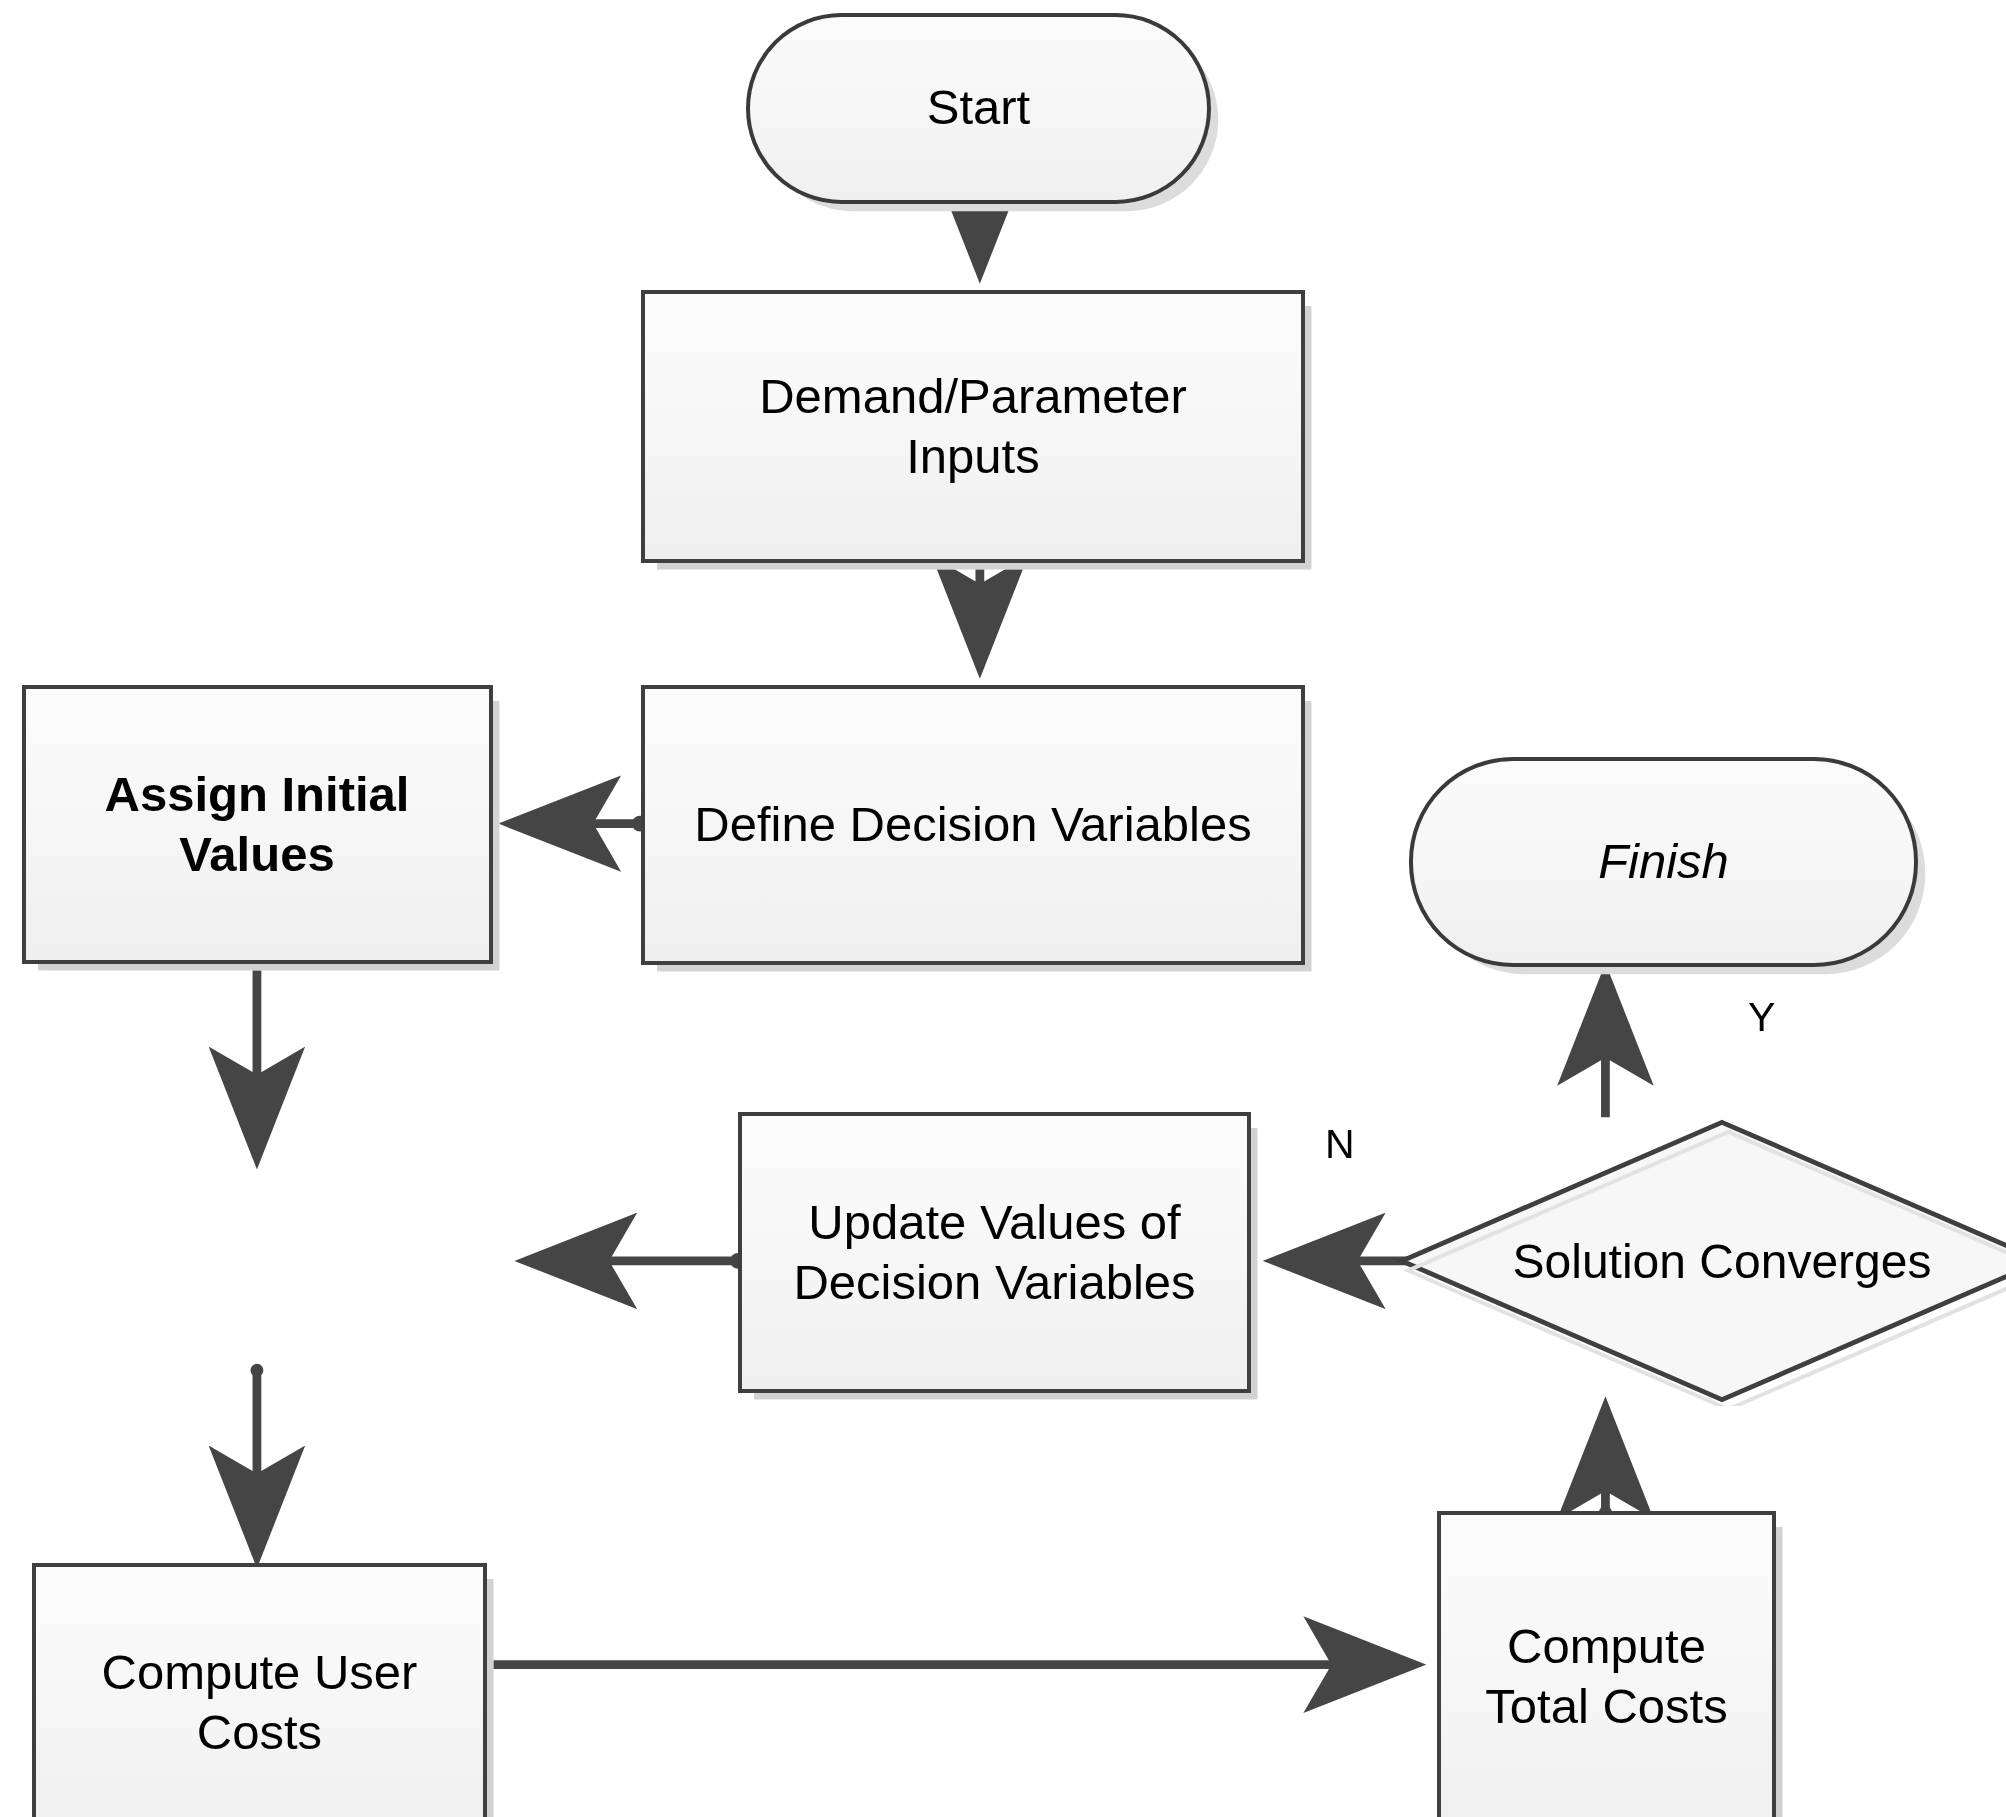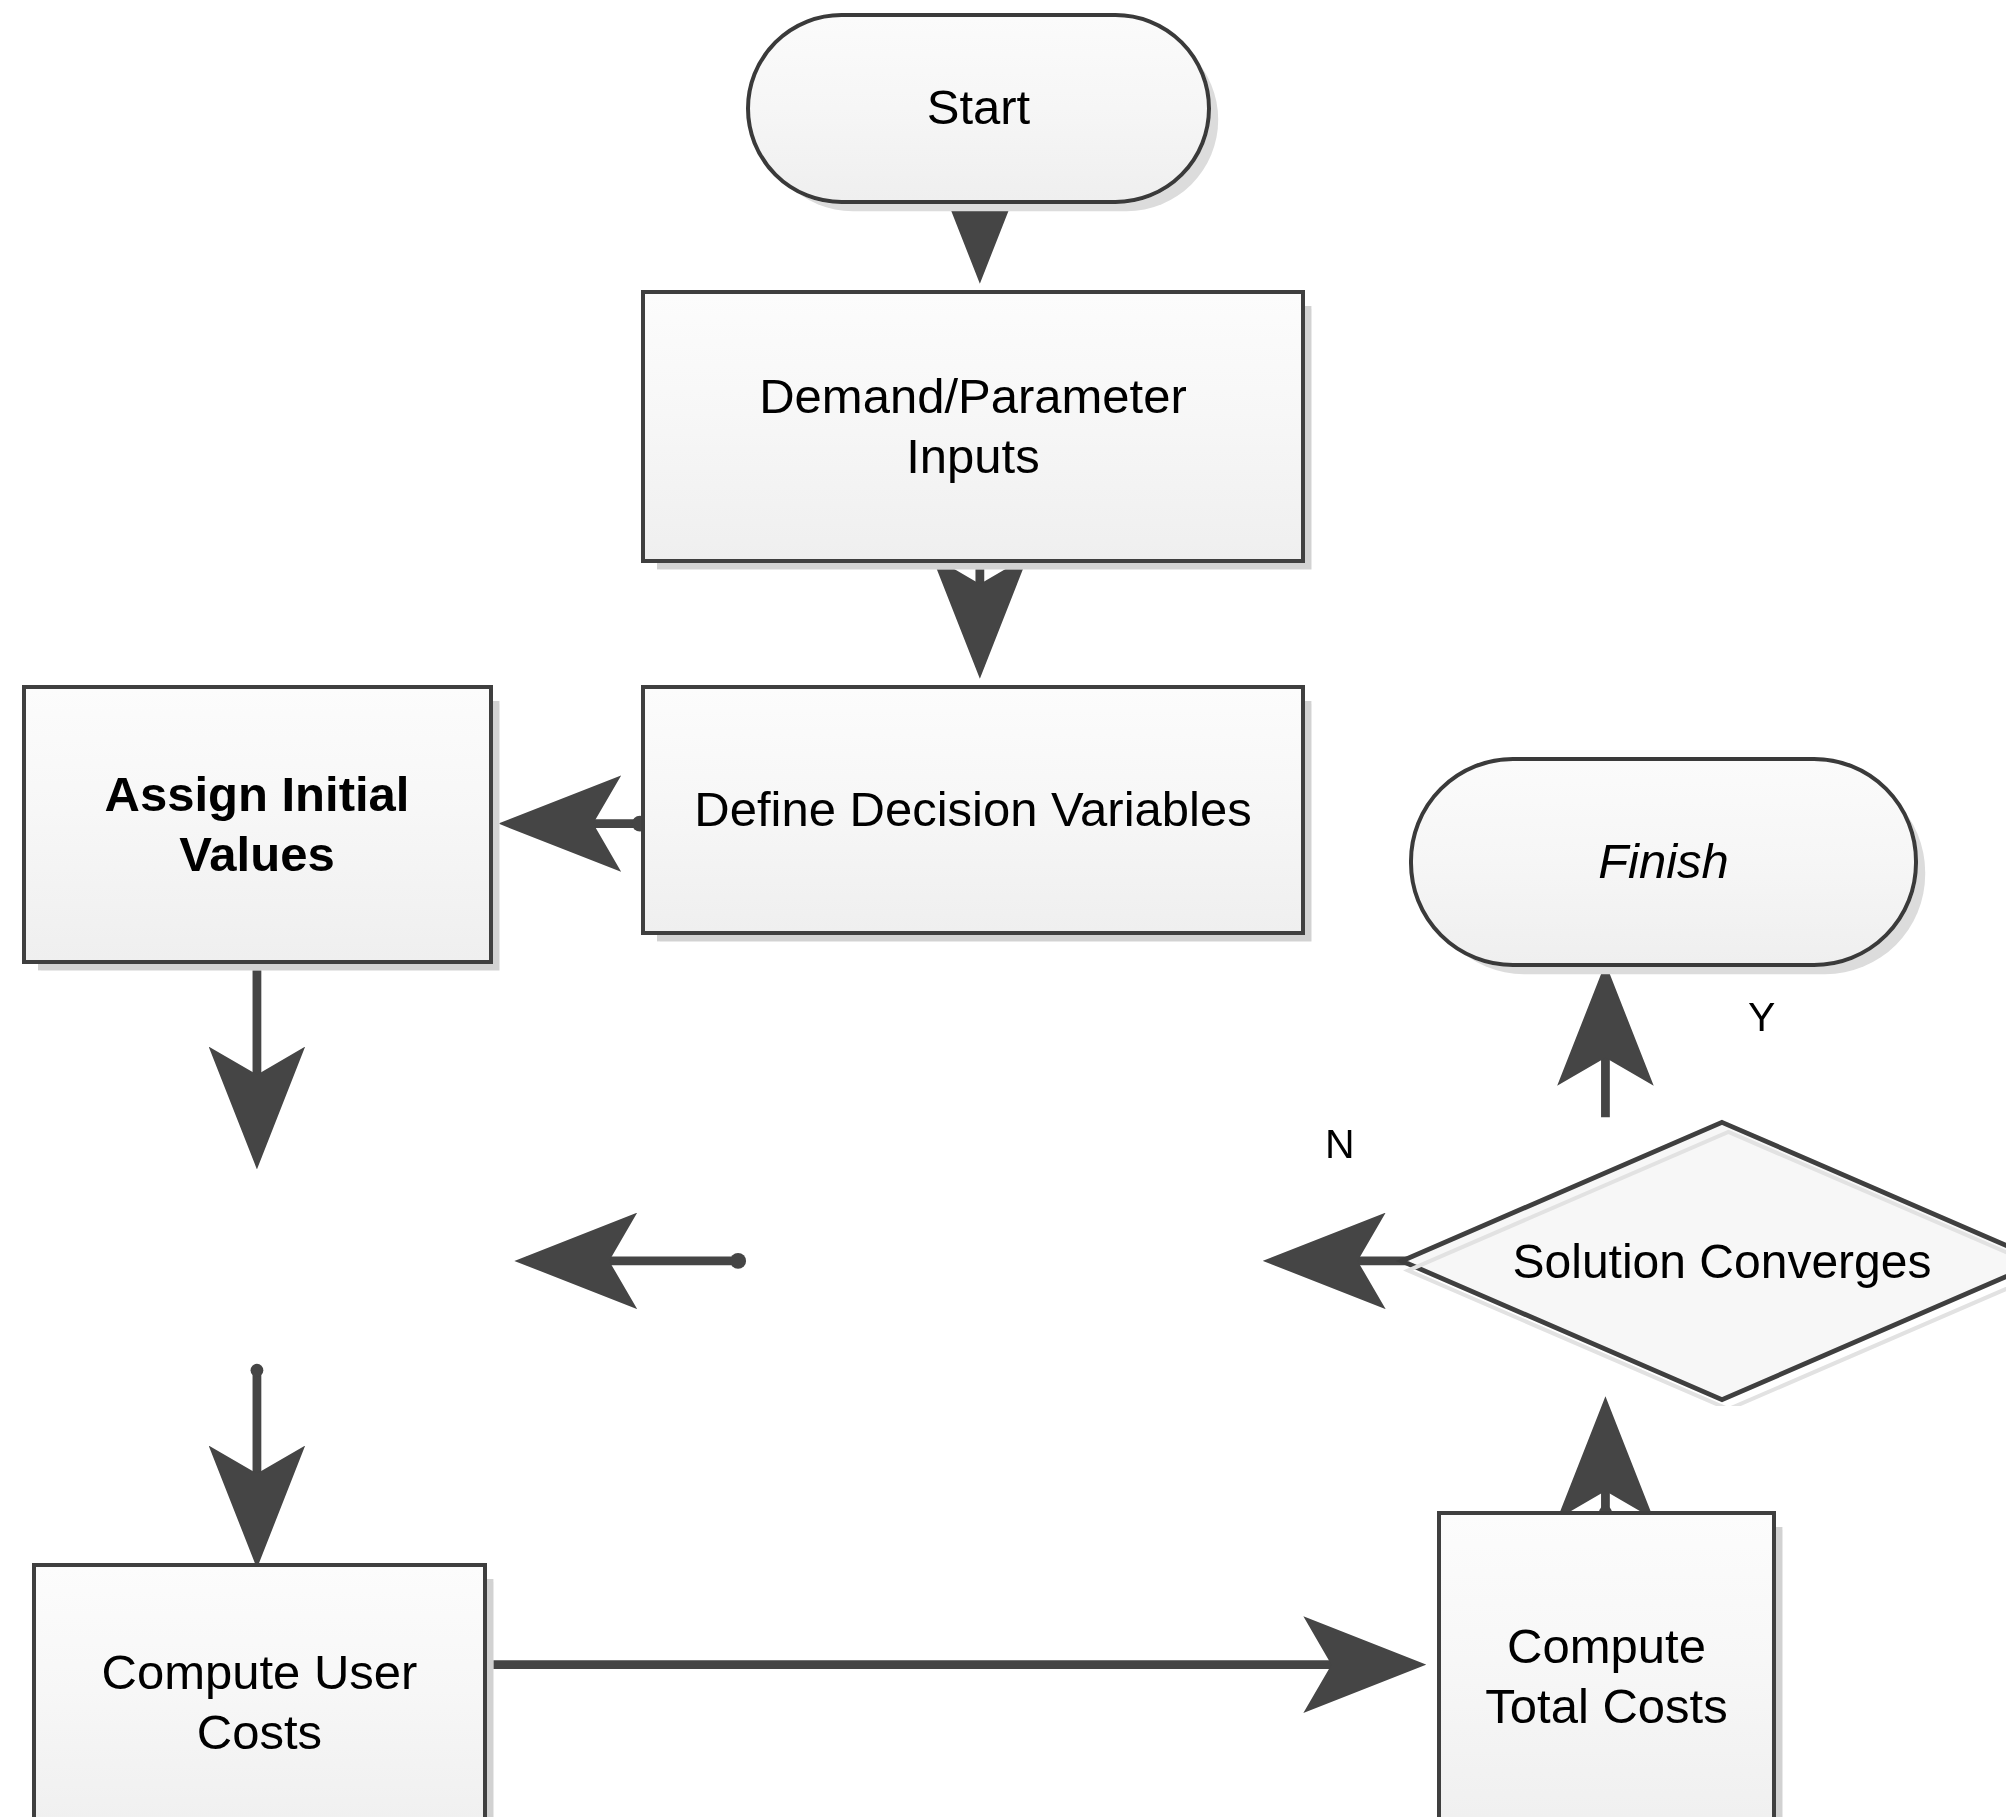--- a/index.html
+++ b/index.html
@@ -130,21 +130,21 @@
   </svg>
 
   <div class="node term t-start" style="left:746px; top:12.8px; width:465px; height:191px; border-radius:96px;text-align:right;">
     <span>Start</span>
   </div>
 
   <div class="node proc t-proc" style="left:641px; top:290px; width:664px; height:273px; padding:0 64px;">
     <span>Demand/Parameter Inputs</span>
   </div>
 
-  <div class="node proc t-proc" style="left:641px; top:685px; width:664px; height:250px; padding:0 19px;">
+  <div class="node proc t-proc" style="left:641px; top:685px; width:664px; height:280px; padding:0 19px;">
     <span>Define Decision Variables</span>
   </div>
 
   <div class="node proc t-proc" style="left:21.5px; top:685px; width:471px; height:279px; padding:0 20px;font-weight:bold;">
     <span>Assign Initial Values</span>
   </div>
 
 
   <div class="node proc t-proc" style="left:32px; top:1563px; width:455px; height:280px; padding:0 34px;">
     <span>Compute User Costs</span>
@@ -157,20 +157,23 @@
   <div class="diamond-wrap" style="left:1395px; top:1116px; width:654px; height:290px;">
     <svg width="654" height="290" viewBox="0 0 820 364" style="position:absolute;left:0;top:0;">
       <polygon points="410,8 812,182 410,356 8,182" fill="#f7f7f7" stroke="#3f3f3f" stroke-width="6"></polygon>
       <polygon points="418,20 820,194 418,368 16,194" fill="none" stroke="#e2e2e2" stroke-width="5"></polygon>
     </svg>
     <div class="label t-diamond">
       <span>Solution Converges</span>
     </div>
   </div>
 
+  <div class="node proc t-proc" style="left:738px; top:1112px; width:513px; height:281px; padding:0 11.2px;">
+    <span>Update Values of Decision Variables</span>
+  </div>
 
   <div class="node term t-start" style="left:1409px; top:757px; width:509px; height:210px; border-radius:104px;font-style:italic;">
     <span>Finish</span>
   </div>
 
   <div class="edge-label t-edge" style="left:1748px; top:994px;">
     <span>Y</span>
   </div>
 
   <div class="edge-label t-edge" style="left:1325px; top:1121px;">

